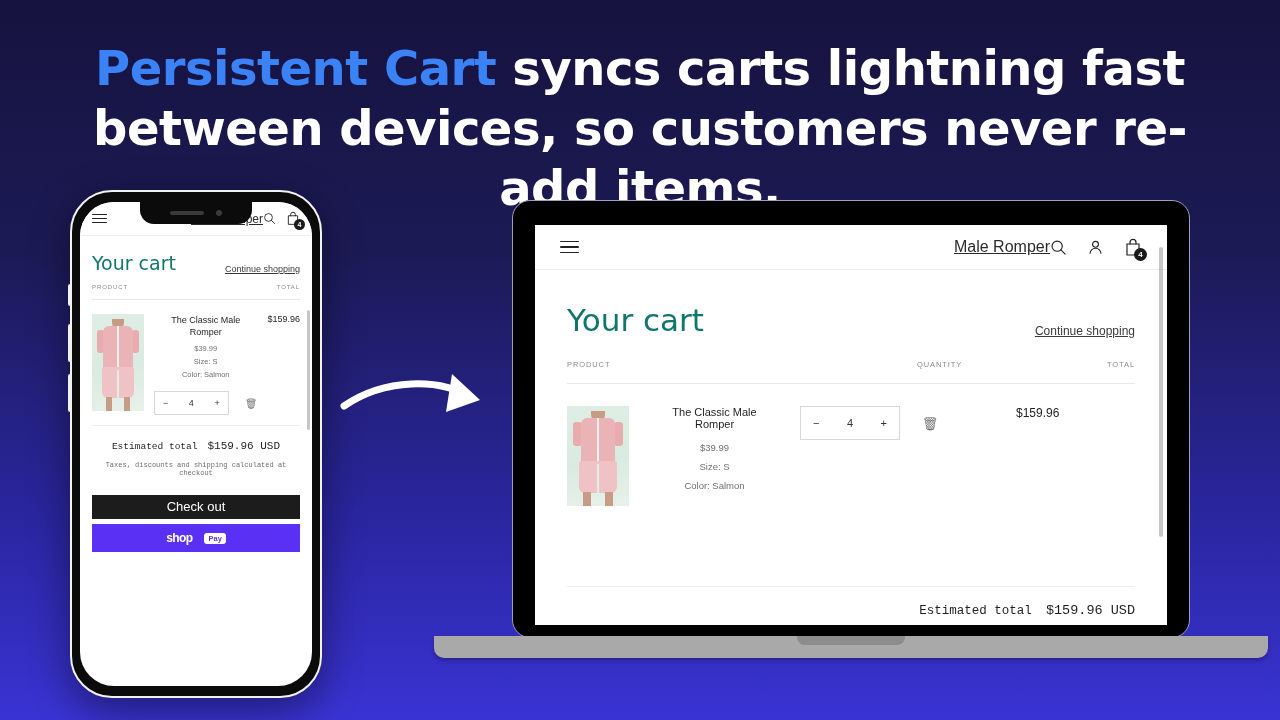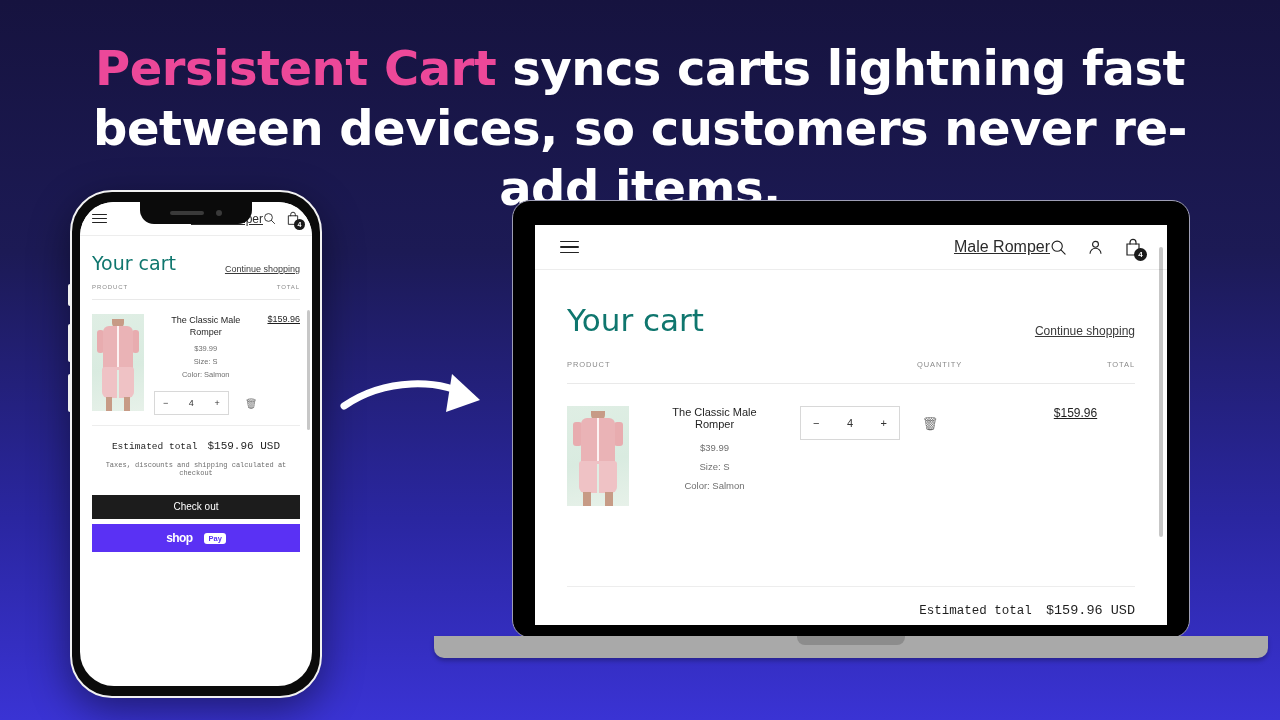--- a/index.html
+++ b/index.html
@@ -16,21 +16,21 @@
     top: 38px; left: 0; width: 1280px;
     text-align: center;
     color: #ffffff;
     font-family: "DejaVu Sans", sans-serif;
     font-weight: 700;
     font-size: 48px;
     line-height: 60px;
     letter-spacing: -0.5px;
     padding: 0 70px;
   }
-  .headline .accent { color: #ec4899; }
+  .headline .accent { color: #3b82f6; }
 
   
   .phone {
     position: absolute;
     left: 70px; top: 190px;
     width: 252px; height: 508px;
     background: #0b0b0b;
     border-radius: 42px;
     border: 2px solid #f2f2f2;
     padding: 10px 8px;
@@ -175,38 +175,38 @@
   .phone .qty-row { gap: 16px; margin-top: 10px; }
   .qty-box {
     display: flex; align-items: center; justify-content: space-between;
     border: 1px solid #d8d8d8; color: #333;
   }
   .phone .qty-box { width: 85px; height: 24px; padding: 0 8px; font-size: 9px; }
   .laptop .qty-box { width: 100px; height: 34px; padding: 0 12px; font-size: 11px; }
   .trash { color: #6c6c6c; }
   .phone .trash { font-size: 10px; }
   .laptop .trash { font-size: 13px; }
-  .line-total { color: #1f1f1f; text-align: center; text-decoration: underline; }
+  .line-total { color: #1f1f1f; text-align: left; }
   .phone .line-total { font-size: 9px; }
 
   .totals { text-align: center; border-top: 1px solid #ededed; font-family: Liberation Mono, monospace; }
   .phone .totals { padding: 14px 0 10px; }
   .tot-row { display: flex; align-items: baseline; justify-content: center; }
   .phone .tot-row { gap: 10px; }
   .tot-label { color: #1f1f1f; }
   .phone .tot-label { font-size: 9.5px; }
   .tot-value { color: #1f1f1f; }
   .phone .tot-value { font-size: 11px; }
   .tax-note { color: #6d6d6d; }
   .phone .tax-note { font-size: 7px; margin-top: 9px; }
 
   .checkout-btn {
     background: #1c1c1c; color: #fff; text-align: center;
   }
-  .phone .checkout-btn { height: 24px; line-height: 24px; font-size: 10px; margin-top: 8px; }
+  .phone .checkout-btn { height: 24px; line-height: 24px; font-size: 13px; margin-top: 8px; }
   .shoppay-btn {
     background: #5a31f4; color: #fff; display: flex;
     align-items: center; justify-content: center; gap: 12px;
   }
   .phone .shoppay-btn { height: 28px; margin-top: 5px; }
   .shoppay-word { font-weight: 700; letter-spacing: -0.6px; font-size: 12px; }
   .shoppay-pay {
     background: #fff; color: #5a31f4; font-weight: 700;
     border-radius: 3px; padding: 1px 4px; font-size: 7.5px;
   }

